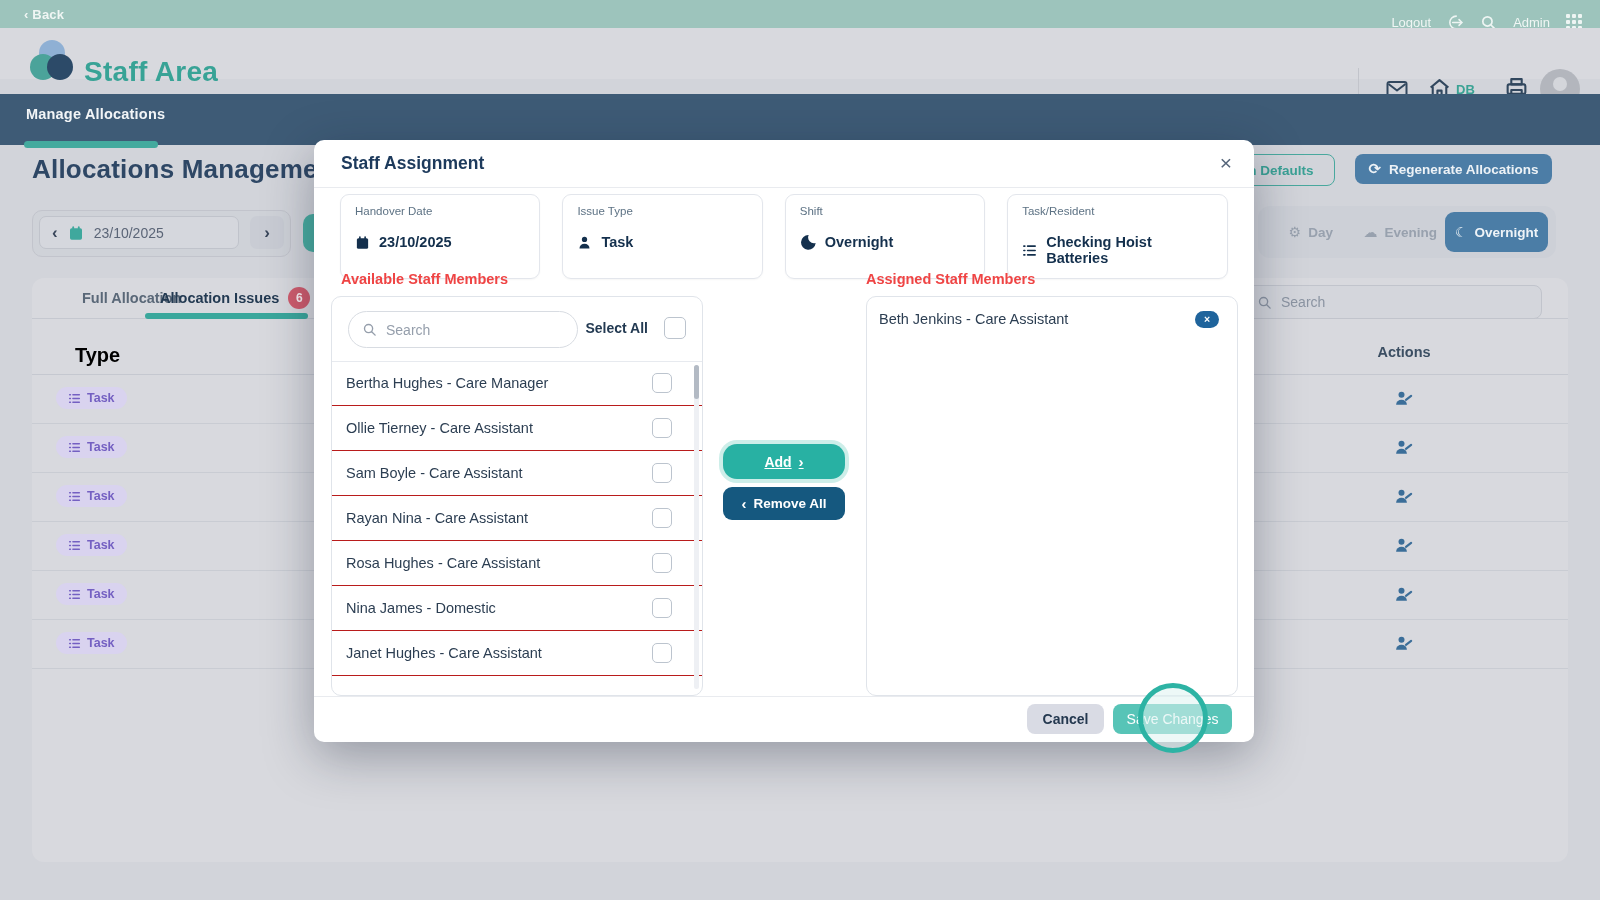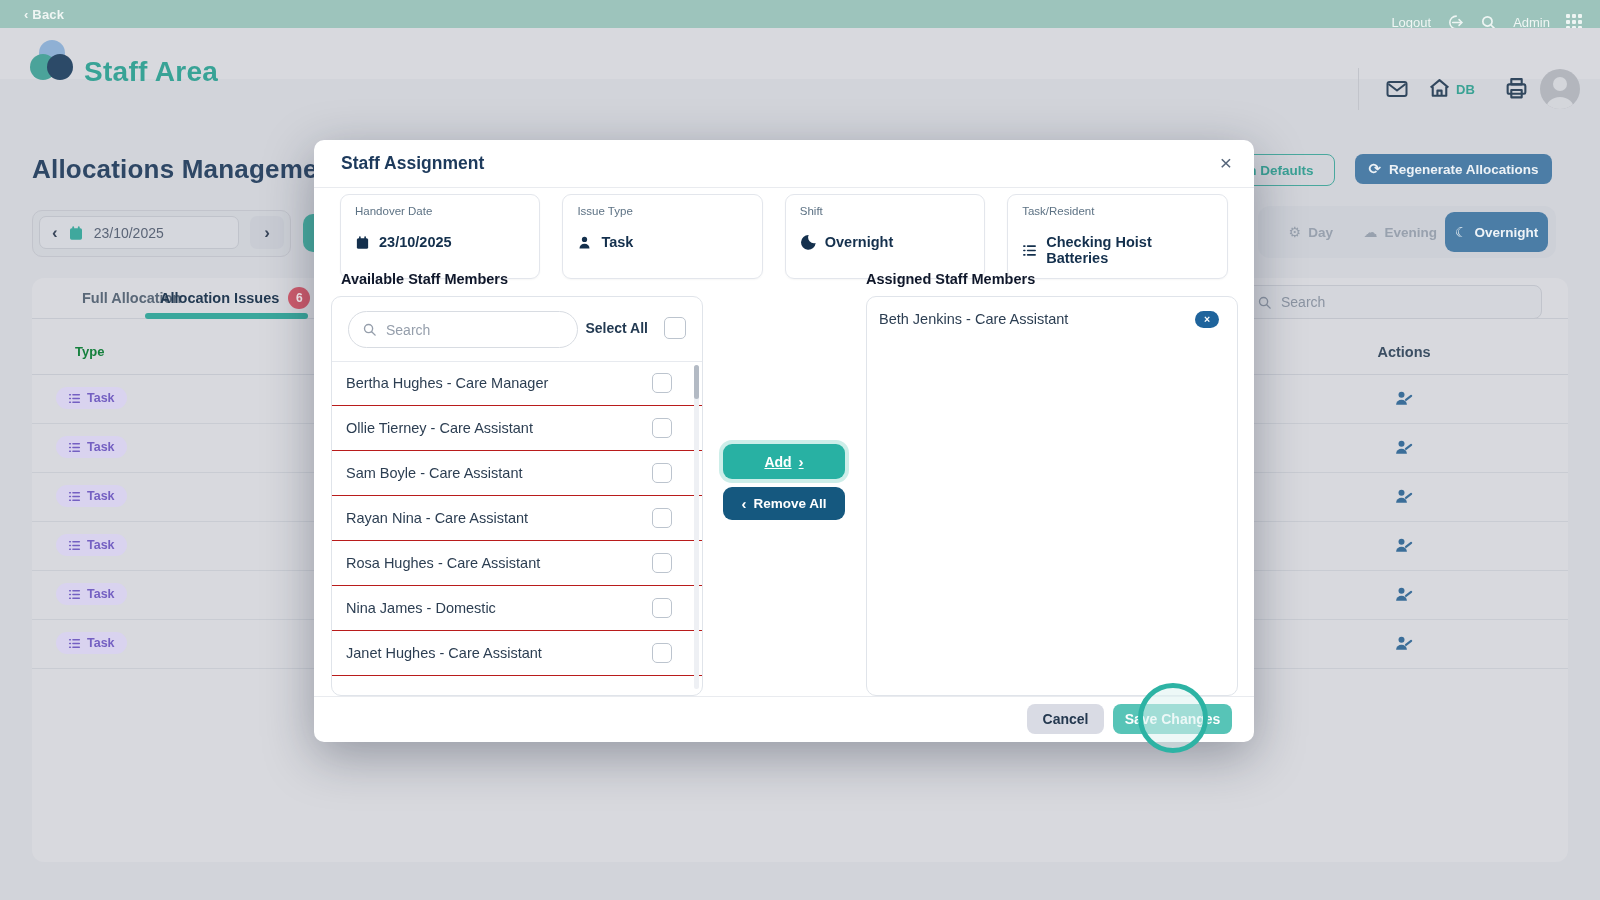--- a/index.html
+++ b/index.html
@@ -65,71 +65,71 @@
   .tabs{position:absolute;top:0;left:0;right:0;height:40px;border-bottom:1px solid #c5c8d0;}
   .tab{position:absolute;top:0;height:40px;display:flex;align-items:center;gap:9px;font-size:14.5px;}
   .tab-full{left:50px;color:#5a6878;font-weight:bold;}
   .tab-issues{left:128px;color:#233a52;font-weight:bold;}
   .badge{width:22px;height:22px;border-radius:50%;background:#d05c6d;color:#fbeef0;font-size:12px;font-weight:bold;
     display:flex;align-items:center;justify-content:center;}
   .tab-underline{position:absolute;left:113px;top:35px;width:163px;height:6px;border-radius:3px;background:#3aa79c;}
   .main-search{position:absolute;right:26px;top:7px;width:298px;height:34px;background:#d4d6dc;border:1px solid #c1c4cc;
     border-radius:8px;display:flex;align-items:center;gap:9px;padding:0 12px;box-sizing:border-box;color:#8b94a2;font-size:14px;}
   .thead{position:absolute;top:56px;left:0;right:0;height:40px;border-bottom:1px solid #c5c8d0;}
-  .th-type{position:absolute;left:43px;top:10px;font-size:13px;font-weight:bold;color:#15803d;}
+  .th-type{position:absolute;left:43px;top:10px;font-size:20px;font-weight:bold;color:#000000;}
   .th-actions{position:absolute;left:1340px;top:10px;width:64px;text-align:center;font-size:14.5px;font-weight:bold;color:#3c4f63;}
   .trows{position:absolute;top:97px;left:0;right:0;}
   .trow{position:relative;height:48px;border-bottom:1px solid #c9ccd3;}
   .pill{position:absolute;left:24px;top:12px;display:inline-flex;align-items:center;gap:6px;background:#d9d3ef;
     border-radius:13px;padding:4px 12px;color:#7460c2;font-size:12.5px;font-weight:bold;}
   .row-action{position:absolute;left:1340px;top:13px;width:64px;display:flex;justify-content:center;color:#3b6e99;}
 
   
   .modal{position:absolute;left:314px;top:140px;width:940px;height:602px;background:#ffffff;border-radius:10px;
     box-shadow:0 14px 50px rgba(20,30,50,.35);z-index:10;}
   .m-head{position:absolute;top:0;left:0;right:0;height:47px;border-bottom:1px solid #e9ebef;}
   .m-title{position:absolute;left:27px;top:13px;font-size:17.5px;font-weight:bold;color:#1d3a5c;}
   .m-close{position:absolute;right:12px;top:7px;width:32px;height:32px;display:flex;align-items:center;justify-content:center;
     font-size:21px;color:#55657a;}
   .m-fields{position:absolute;top:54px;left:26px;right:26px;display:flex;gap:22px;}
   .fcard{flex:1;border:1px solid #e3e6ec;border-radius:9px;padding:10px 14px 12px 14px;box-shadow:0 1px 2px rgba(0,0,0,.04);}
   .fcard.wide{flex:1.12;}
   .flabel{font-size:11.5px;color:#5d7284;margin-bottom:17px;}
   .fvalue{display:flex;align-items:center;gap:9px;font-size:14.5px;font-weight:bold;color:#14304d;}
-  .col-head{position:absolute;font-size:14.5px;font-weight:bold;color:#0f172a;}
+  .col-head{position:absolute;font-size:14.5px;font-weight:bold;color:#ef4444;}
   .ch-left{left:27px;top:131px;}
   .ch-right{left:552px;top:131px;}
   .panel{position:absolute;top:156px;width:372px;height:400px;border:1px solid #e0e4ea;border-radius:10px;box-sizing:border-box;}
   .panel-left{left:17px;}
   .panel-right{left:552px;}
   .p-search-row{position:relative;height:64px;border-bottom:1px solid #e7eaef;}
   .m-search{position:absolute;left:16px;top:14px;width:230px;height:37px;border:1px solid #d8dce2;border-radius:19px;
     display:flex;align-items:center;gap:9px;padding:0 13px;box-sizing:border-box;color:#959eab;font-size:14px;background:#fff;}
   .select-all-label{position:absolute;right:54px;top:23px;font-size:14px;font-weight:bold;color:#233a52;}
   .cbx{width:20px;height:20px;border:1.5px solid #bcc4ce;border-radius:5px;background:#fff;box-sizing:border-box;}
   .select-all-cbx{position:absolute;right:16px;top:20px;width:22px;height:22px;}
   .p-list{position:absolute;top:64px;left:0;right:0;bottom:0;overflow:hidden;}
   .slist-item{position:relative;height:45px;display:flex;align-items:center;padding:0 14px;border-bottom:1px solid #b91c1c;box-sizing:border-box;}
   .sname{font-size:14.5px;color:#2c3e52;}
   .slist-item .cbx{margin-left:auto;margin-right:16px;}
   .scroll-track{position:absolute;right:3px;top:68px;width:5px;height:324px;background:#eef0f4;border-radius:3px;}
   .scroll-thumb{position:absolute;right:3px;top:68px;width:5px;height:34px;background:#b3bac4;border-radius:3px;}
   .alist-item{position:relative;height:44px;display:flex;align-items:center;padding:0 12px;box-sizing:border-box;}
   .chip-x{margin-left:auto;width:24px;height:17px;background:#1f649c;border-radius:9px;color:#fff;font-size:10.5px;font-weight:bold;
     display:flex;align-items:center;justify-content:center;margin-right:6px;}
-  .add-btn{position:absolute;left:409px;top:304px;width:122px;height:35px;background:#28b1a3;border-radius:9px;color:#fff;
+  .add-btn{position:absolute;left:409px;top:304px;width:122px;height:35px;background:#28b1a3;border-radius:14px;color:#fff;
     font-size:14px;font-weight:bold;display:flex;align-items:center;justify-content:center;gap:7px;box-shadow:0 0 0 4px #cdeee9;text-decoration:underline;}
   .remove-btn{position:absolute;left:409px;top:347px;width:122px;height:33px;background:#15587f;border-radius:9px;color:#fff;
     font-size:13.5px;font-weight:bold;display:flex;align-items:center;justify-content:center;gap:7px;}
   .chev{font-size:15px;font-weight:bold;line-height:1;}
   .m-footer{position:absolute;left:0;right:0;top:556px;bottom:0;border-top:1px solid #e9ebef;}
   .btn-cancel{position:absolute;left:713px;top:564px;width:77px;height:30px;background:#d9dbe4;border-radius:8px;color:#24384f;
     font-size:14px;font-weight:bold;display:flex;align-items:center;justify-content:center;}
   .btn-save{position:absolute;left:799px;top:564px;width:119px;height:30px;background:#57c4b7;border-radius:8px;color:#fdfefe;
-    font-size:14px;font-weight:bold;display:flex;align-items:center;justify-content:center;}
+    font-size:14px;font-weight:normal;display:flex;align-items:center;justify-content:center;}
   .click-circle{position:absolute;left:1138px;top:683px;width:70px;height:70px;border:5px solid #2db3a4;border-radius:50%;
     background:rgba(222,243,240,.55);z-index:20;box-sizing:border-box;}
 </style>
 </head>
 <body>
 
 <div class="screen">
 
   <div class="topbar">
     <span class="back-link">‹ Back</span>
@@ -193,20 +193,24 @@
         </svg>
     </span>
     <span class="avatar">
       <svg viewBox="0 0 40 40" width="40" height="40">
           <circle cx="20" cy="15" r="7" fill="#d4d6db"></circle>
           <path d="M6 40 a14 12 0 0 1 28 0" fill="#d4d6db"></path>
         </svg>
     </span>
   </div>
 
+  <div class="navbar">
+    <span class="nav-item">Manage Allocations</span>
+    <span class="nav-underline"></span>
+  </div>
 
   <div class="page-title">Allocations Management</div>
   <div class="defaults-btn">Allocation Defaults</div>
   <div class="regen-btn">
     <span class="refresh-glyph dejavu">⟳</span>
     <span>Regenerate Allocations</span>
   </div>
 
   <div class="date-ctl">
     <div class="date-box">

